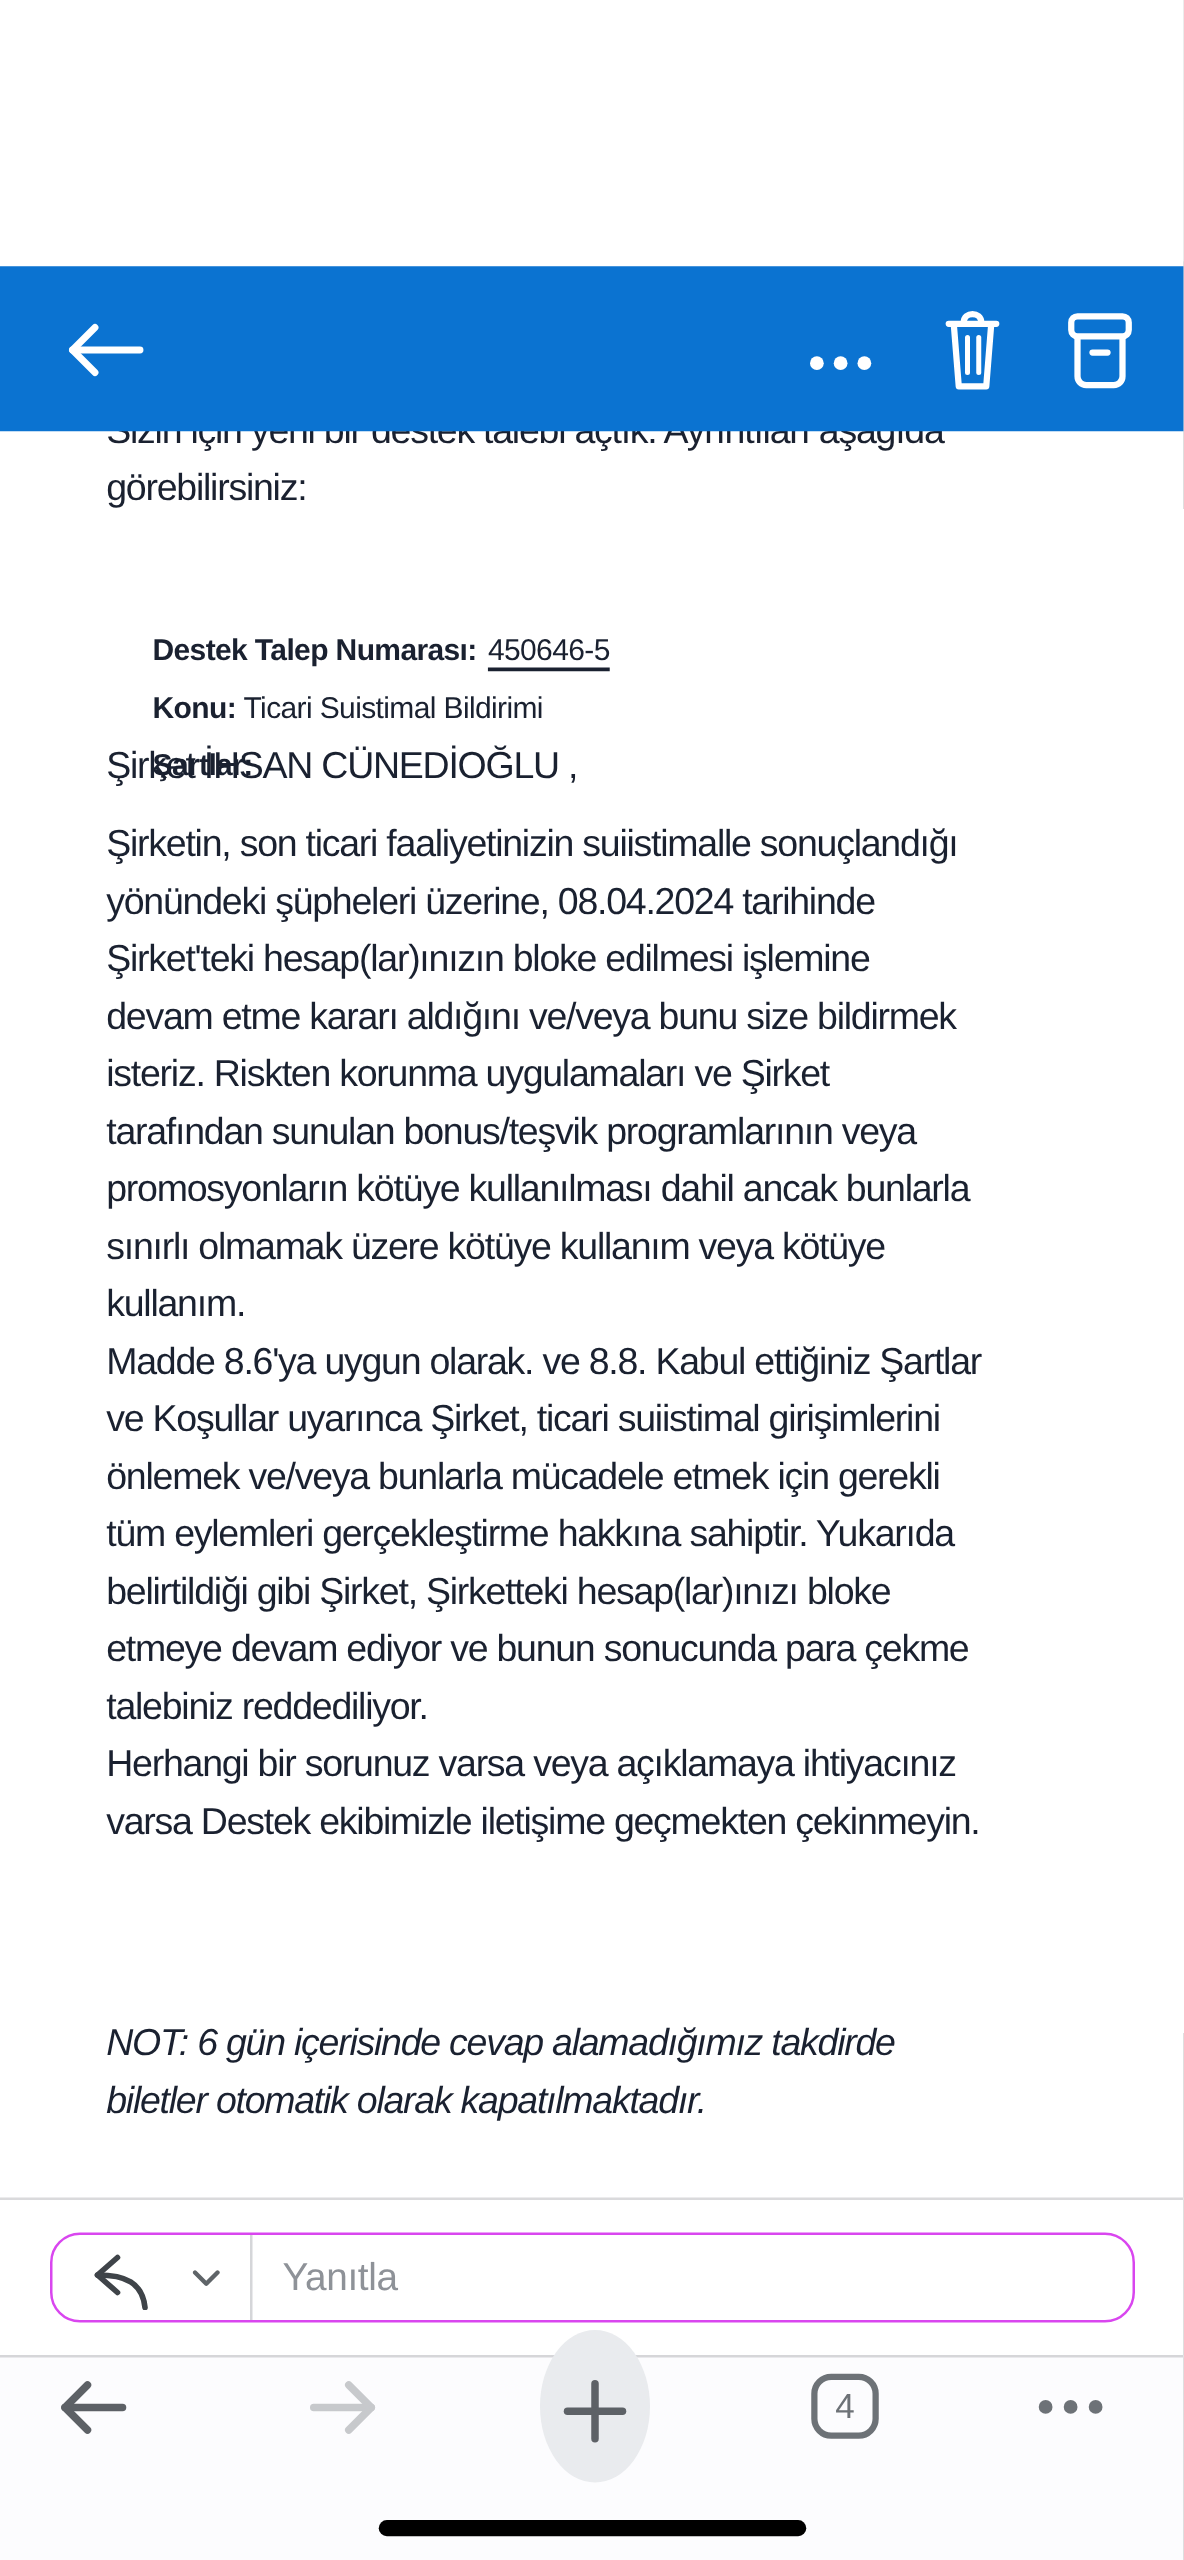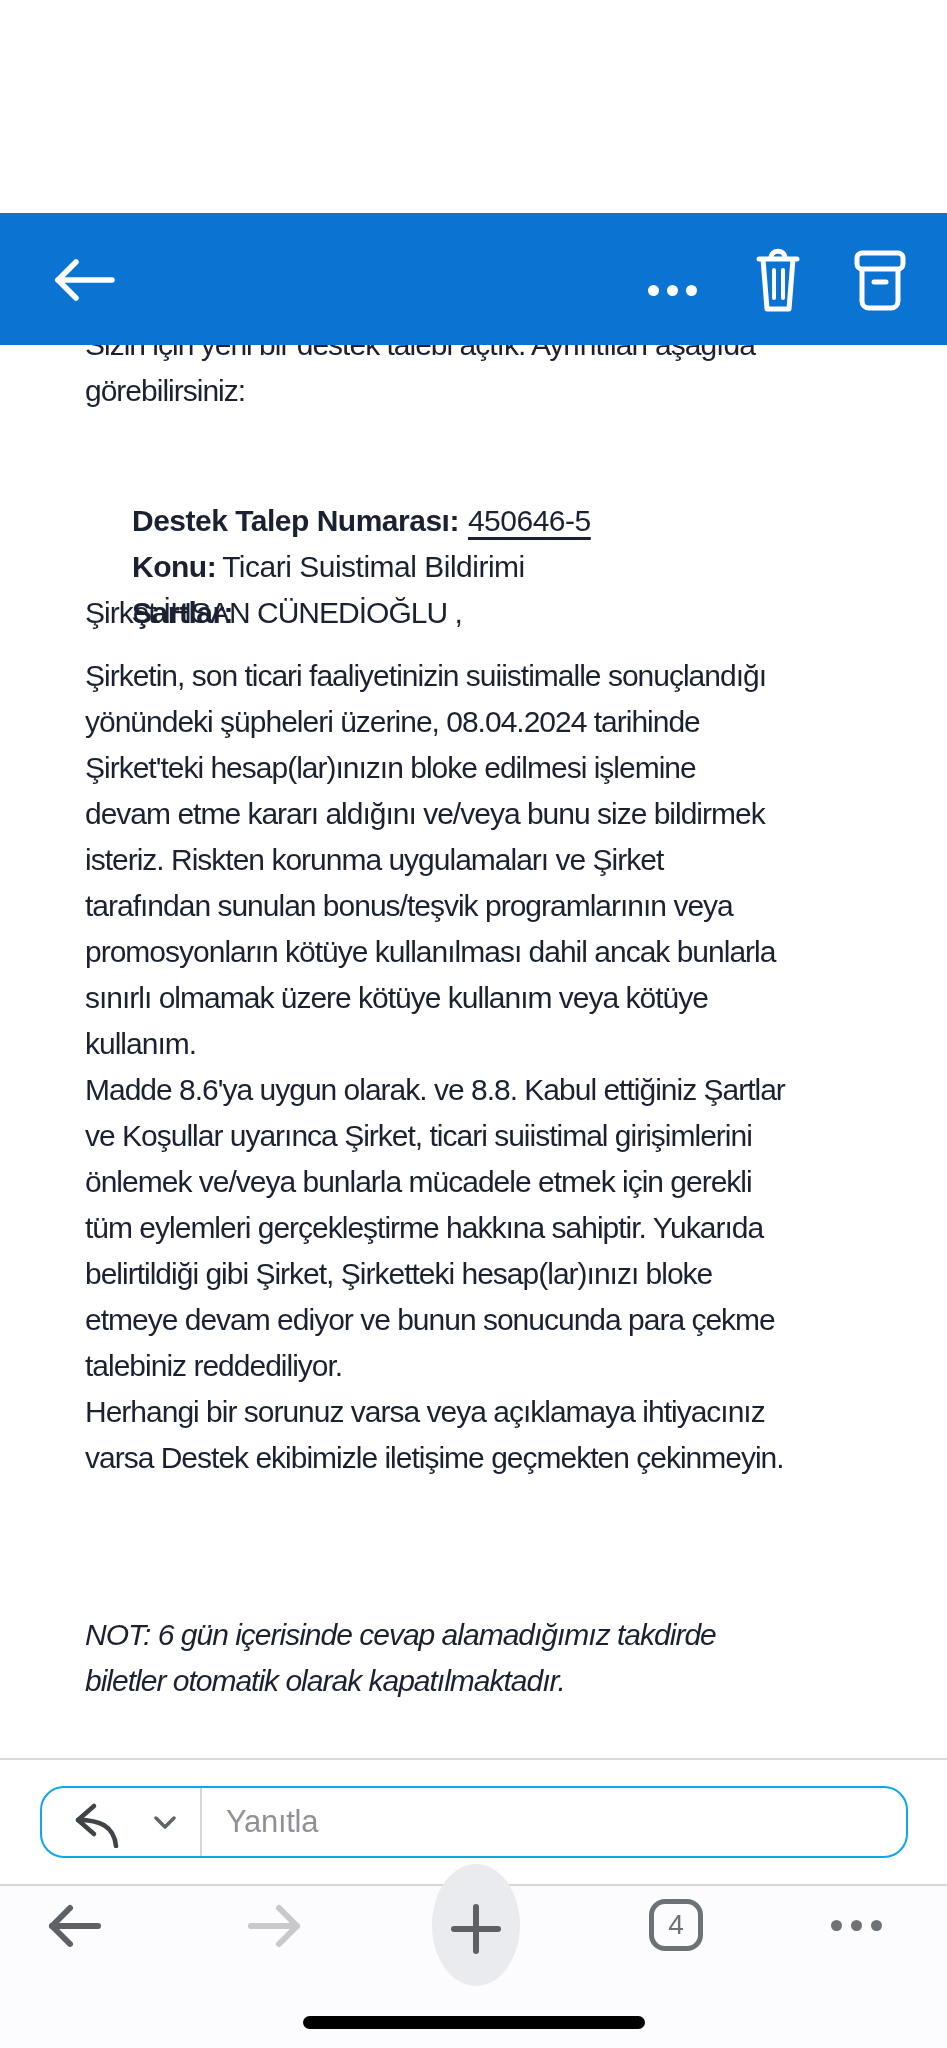--- a/index.html
+++ b/index.html
@@ -35,30 +35,30 @@
   .mailbar{position:absolute;top:213px;left:0;width:947px;height:132px;background:#0b73d1;z-index:5;}
   .mb-back{position:absolute;left:50px;top:44px;}
   .mb-dots{position:absolute;left:648px;top:72px;display:flex;gap:8px;}
   .mb-dots i{width:11px;height:11px;border-radius:50%;background:#fff;}
   .mb-trash{position:absolute;left:753px;top:28px;}
   .mb-arch{position:absolute;left:853px;top:28px;}
   
   .content{position:absolute;top:0;left:0;width:947px;height:1760px;background:#fff;z-index:1;}
   .etext{position:absolute;left:85px;width:840px;font-size:30px;line-height:46px;
          letter-spacing:-1px;color:#1a2130;white-space:pre;}
-  .frow{position:absolute;left:85px;height:46px;line-height:46px;font-size:30px;
+  .frow{position:absolute;left:85px;height:46px;line-height:46px;font-size:24px;
         letter-spacing:-0.5px;color:#1a2130;white-space:pre;}
   .frow .b{font-weight:bold;}
   .frow .u{text-decoration:underline;text-underline-offset:6px;text-decoration-thickness:3px;margin-left:9px;}
   .frow .v{margin-left:6px;}
   .italic{font-style:italic;}
   
   .replysec{position:absolute;top:1758px;left:0;width:947px;height:126px;background:#fff;
             border-top:2px solid #dadadc;z-index:6;}
-  .rpill{position:absolute;left:40px;top:26px;width:868px;height:72px;border:2px solid #0ea5e9;
+  .rpill{position:absolute;left:40px;top:26px;width:868px;height:72px;border:2px solid #d946ef;
          border-radius:24px;background:#fff;box-sizing:border-box;}
   .rdiv{position:absolute;left:158px;top:0;width:2px;height:68px;background:#d5d6d9;}
   .replyic{position:absolute;left:28px;top:12px;}
   .rchev{position:absolute;left:112px;top:28px;}
   .rtext{position:absolute;left:184px;top:0;line-height:68px;font-size:31px;color:#8e9298;letter-spacing:-0.3px;}
   
   .btoolbar{position:absolute;top:1884px;left:0;width:947px;height:164px;background:#fcfcfe;
             border-top:2px solid #d6d6d9;z-index:6;}
   .plusoval{position:absolute;left:432px;top:-22px;width:88px;height:122px;background:#e9ebee;border-radius:50%;}
   .tb-back{position:absolute;left:44px;top:16px;}

